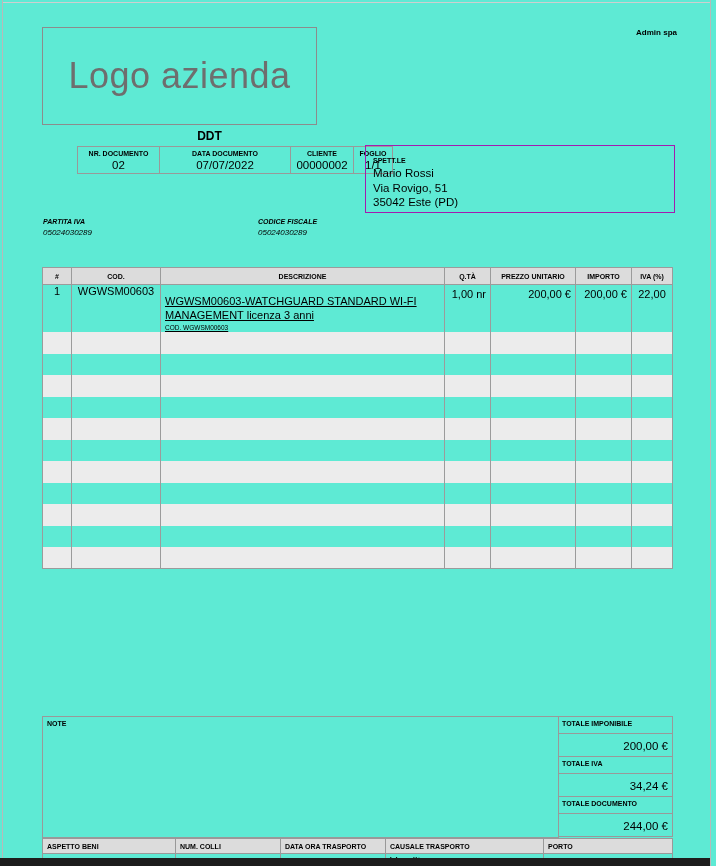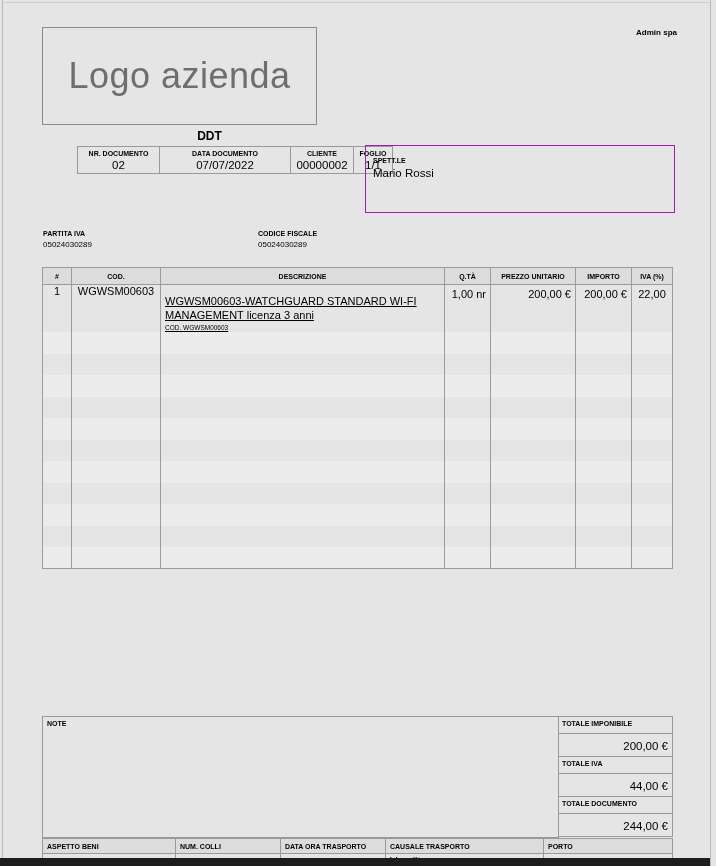--- a/index.html
+++ b/index.html
@@ -1,18 +1,18 @@
 <!DOCTYPE html>
 <html><head>
 <meta charset="utf-8">
 <style>
   * { margin:0; padding:0; box-sizing:border-box; }
   html,body { background:#fff; }
   body { font-family:"Liberation Sans","DejaVu Sans",sans-serif; color:#000; }
-  .page { position:relative; width:716px; height:866px; background:#e5e5e5; overflow:hidden; }
+  .page { position:relative; width:716px; height:866px; background:#5eead4; overflow:hidden; }
 
   .edge-left  { position:absolute; left:2px; top:0; bottom:0; width:1px; background:#b9b9b9; }
   .edge-right { position:absolute; left:710px; top:0; bottom:0; width:1px; background:#b9b9b9; }
   .edge-top   { position:absolute; top:2px; left:3px; width:707px; height:1px; background:#cfcfcf; }
   .dark-bar   { position:absolute; left:0; bottom:0; width:710px; height:8px; background:#1d1d1d; z-index:20; }
 
   .company-name { position:absolute; top:28px; right:39px; font-size:8px; font-weight:bold; }
 
   .logo-box { position:absolute; left:42px; top:27px; width:275px; height:98px;
               border:1px solid #8c8c8c; display:flex; align-items:center; justify-content:center; }
@@ -31,21 +31,21 @@
   .recipient-box { position:absolute; left:365px; top:145px; width:310px; height:68px;
                    border:1px solid #a21caf; padding:10px 7px; }
   .recipient-box .lbl { font-size:7px; font-weight:bold; line-height:10px; }
   .recipient-box .line { font-size:11.5px; line-height:14.5px; }
 
   .payment { position:absolute; left:43px; top:180px; }
   .payment .lbl { font-size:7px; font-weight:bold; line-height:9px; }
   .payment .val { font-size:11.5px; line-height:14px; }
 
   .fiscal-row { position:absolute; left:43px; top:217px; width:630px; }
-  .fiscal-block { position:absolute; top:12px; }
+  .fiscal-block { position:absolute; top:0;font-style:italic; }
   .fiscal-block.f0 { left:0; }
   .fiscal-block.f1 { left:215px; }
   .fiscal-block .lbl { font-size:7px; font-weight:bold; line-height:10px; }
   .fiscal-block .val { font-size:8px; line-height:11px; }
 
   .items { position:absolute; left:42px; top:267px; width:630px; table-layout:fixed;
            border:1px solid #9b9b9b; }
   .items thead th { background:#dcdcdc; border:1px solid #9b9b9b; font-size:7px; font-weight:bold;
                     text-align:center; padding:4px 2px 3px 2px; line-height:9px; }
   .items td { border-left:1px solid #9b9b9b; border-right:1px solid #9b9b9b; }
@@ -119,20 +119,22 @@
         <div class="lbl">FOGLIO</div>
         <div class="val">1/1</div>
       </td>
     </tr>
   </tbody>
     </table>
 
   <div class="recipient-box">
     <div class="lbl">SPETT.LE</div>
     <div class="line">Mario Rossi</div>
+    <div class="line">Via Rovigo, 51</div>
+    <div class="line">35042 Este (PD)</div>
   </div>
 
 
   <div class="fiscal-row">
     <div class="fiscal-block f0">
       <div class="lbl">PARTITA IVA</div>
       <div class="val">05024030289</div>
     </div>
     <div class="fiscal-block f1">
       <div class="lbl">CODICE FISCALE</div>
@@ -286,21 +288,21 @@
         <tr>
           <td class="t-lbl">TOTALE IMPONIBILE</td>
         </tr>
     <tr>
           <td class="t-val">200,00 €</td>
         </tr>
     <tr>
           <td class="t-lbl">TOTALE IVA</td>
         </tr>
     <tr>
-          <td class="t-val">44,00 €</td>
+          <td class="t-val">34,24 €</td>
         </tr>
     <tr>
           <td class="t-lbl">TOTALE DOCUMENTO</td>
         </tr>
     <tr>
           <td class="t-val">244,00 €</td>
         </tr>
   </tbody>
     </table>
 

